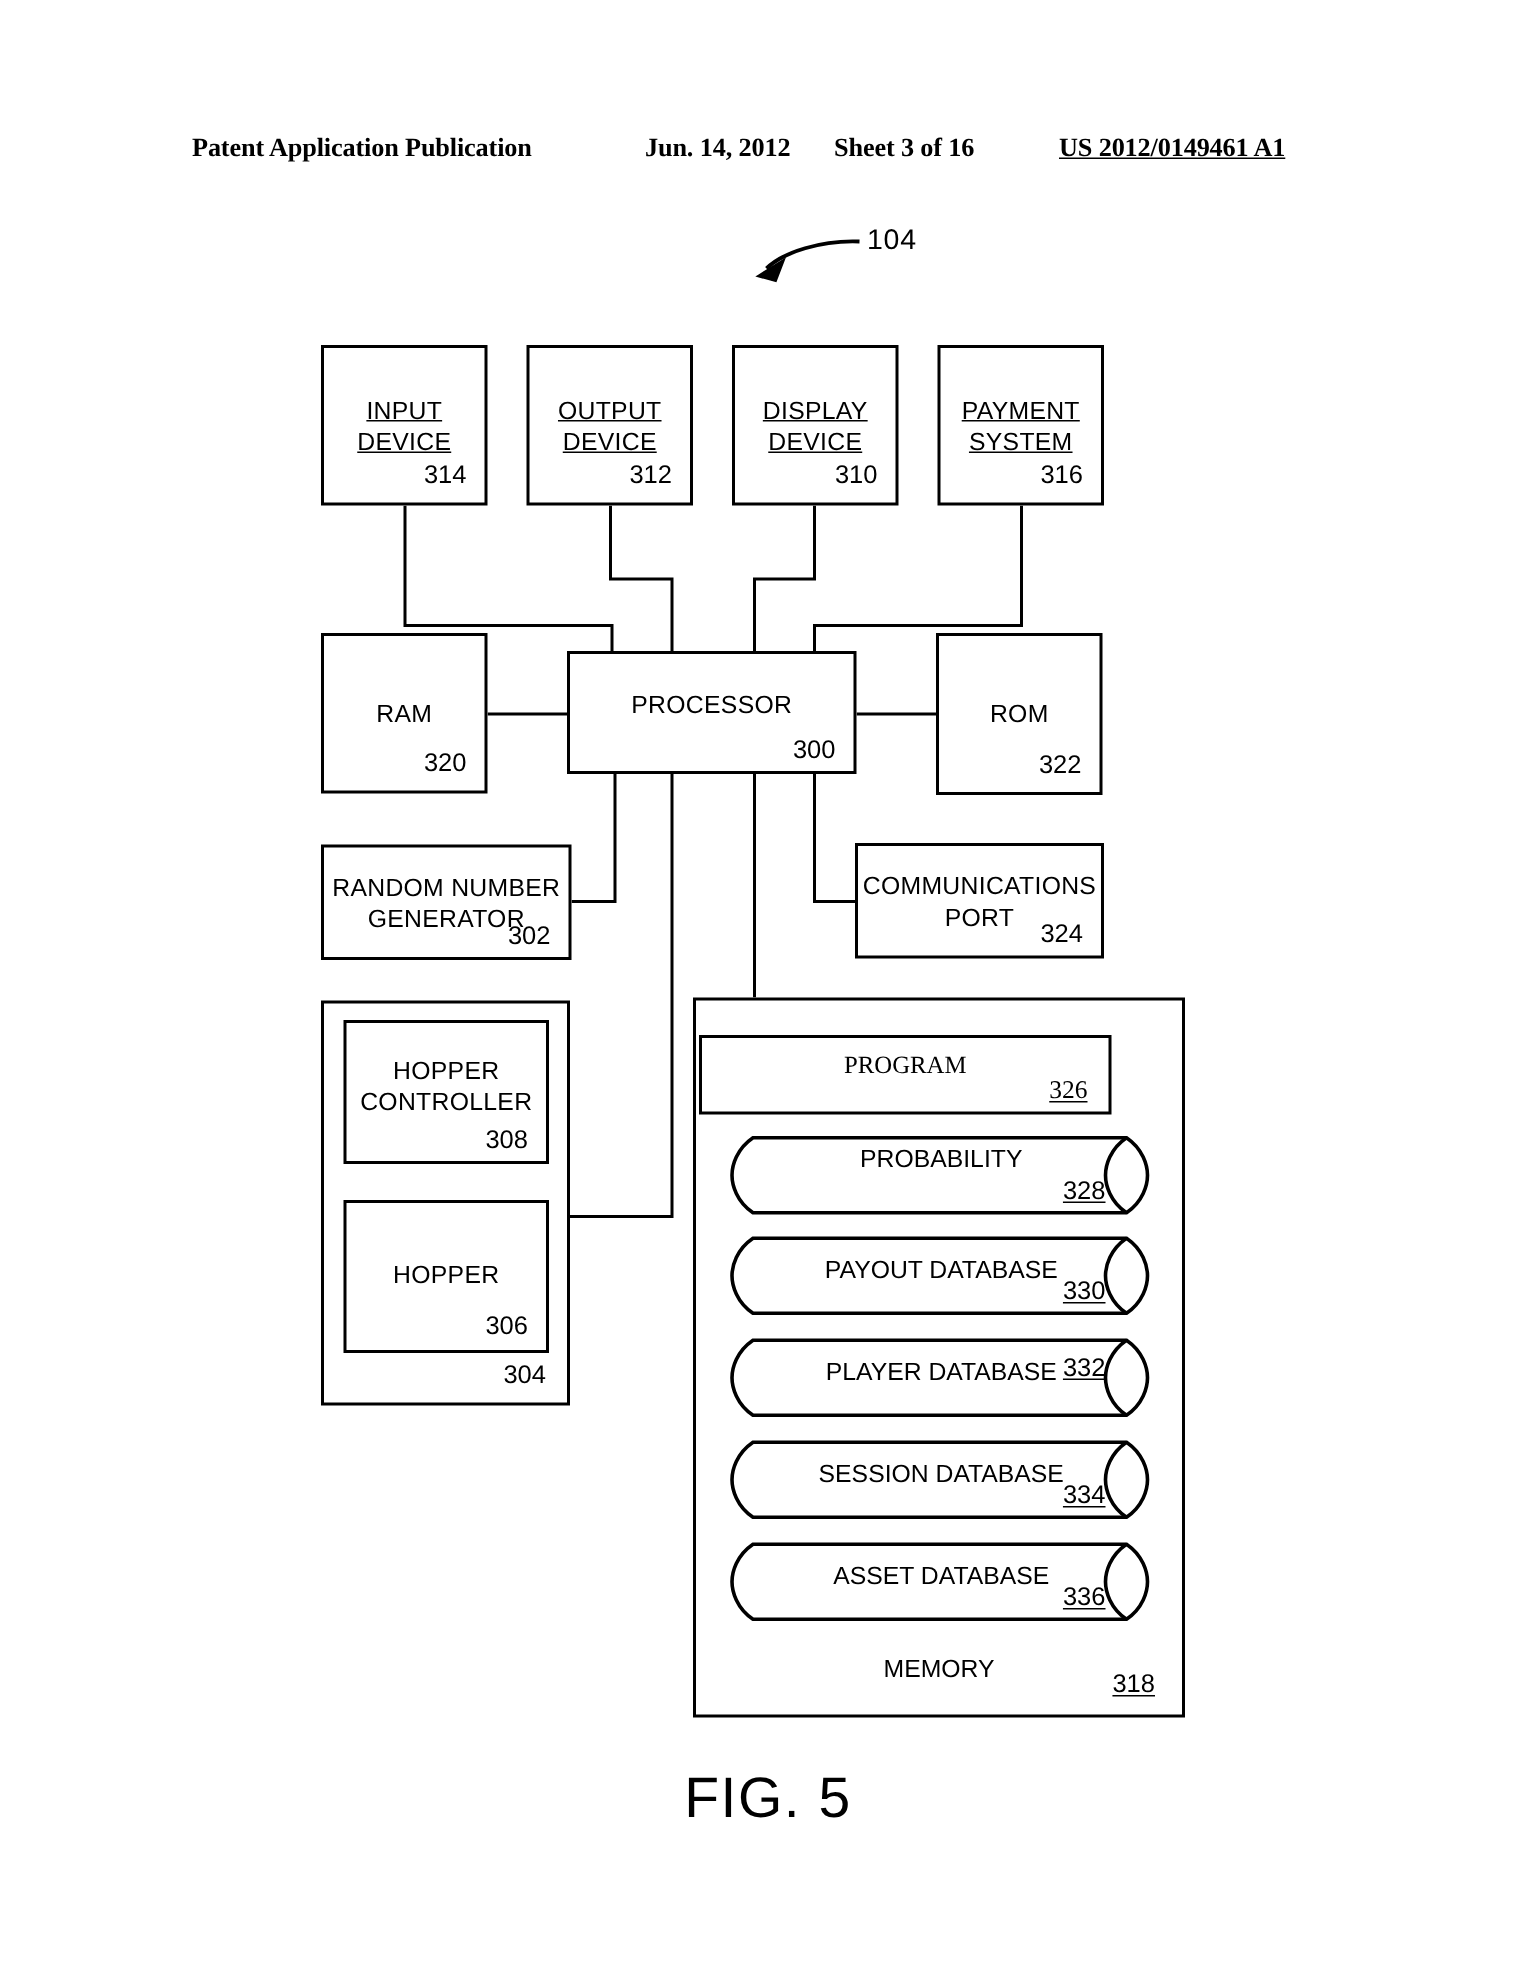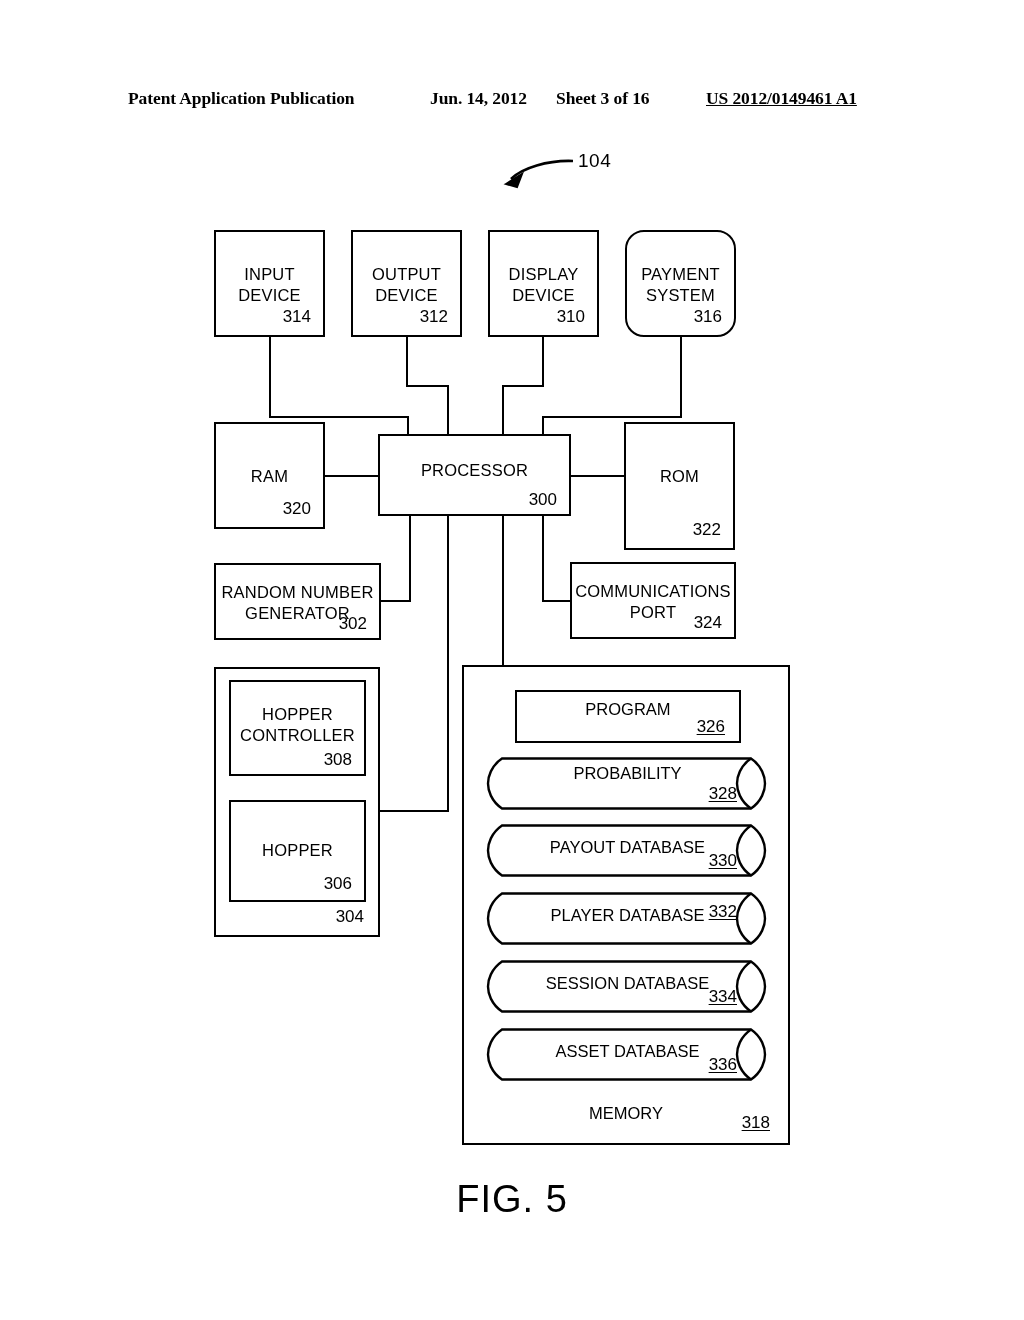--- a/index.html
+++ b/index.html
@@ -72,21 +72,21 @@
     line-height: 21px;
     letter-spacing: 0.2px;
   }
   .box .ref {
     position: absolute;
     font-size: 17px;
     text-underline-offset: 2px;
   }
 
   
-  .topbox .lbl { top: 32px; }
+  .topbox .lbl { top: 32px; text-decoration: underline; }
   .topbox .ref { right: 12px; bottom: 8px; }
 
   .midbox .lbl { top: 34px; }
   .midbox .ref { right: 12px; bottom: 8px; }
 
   .wide2 .lbl { top: 17px; }
   .wide2 .ref { right: 12px; bottom: 4px; }
 
   
   #memory-box .mem-label {
@@ -214,37 +214,37 @@
     <div class="lbl" style="top:53px;">DEVICE</div>
     <div class="ref">312</div>
   </div>
 
   <div class="box topbox" style="left:488px; top:230px; width:111px; height:107px;padding-left:43px;">
     <div class="lbl">DISPLAY</div>
     <div class="lbl" style="top:53px;">DEVICE</div>
     <div class="ref">310</div>
   </div>
 
-  <div class="box topbox" style="left:625px; top:230px; width:111px; height:107px;border-radius:19px;">
+  <div class="box topbox" style="left:625px; top:230px; width:111px; height:107px;">
     <div class="lbl">PAYMENT</div>
     <div class="lbl" style="top:53px;">SYSTEM</div>
     <div class="ref">316</div>
   </div>
 
   <div class="box midbox" style="left:214px; top:422px; width:111px; height:107px;">
     <div class="lbl" style="top:42px;">RAM</div>
     <div class="ref">320</div>
   </div>
 
   <div class="box" style="left:378px; top:434px; width:193px; height:82px;">
     <div class="lbl" style="top:24px;">PROCESSOR</div>
     <div class="ref" style="right:12px; bottom:4px;">300</div>
   </div>
 
-  <div class="box midbox" style="left:624px; top:422px; width:111px; height:128px;">
+  <div class="box midbox" style="left:624px; top:422px; width:111px; height:108px;">
     <div class="lbl" style="top:42px;">ROM</div>
     <div class="ref">322</div>
   </div>
 
   <div class="box wide2" style="left:214px; top:563px; width:167px; height:77px;padding-left:43px;">
     <div class="lbl">RANDOM NUMBER</div>
     <div class="lbl" style="top:38px;">GENERATOR</div>
     <div class="ref">302</div>
   </div>
 
@@ -267,21 +267,21 @@
   <div class="box" style="left:229px; top:800px; width:137px; height:102px;">
     <div class="lbl" style="top:38px;">HOPPER</div>
     <div class="ref" style="right:12px; bottom:6px;">306</div>
   </div>
 
   <div class="box" id="memory-box" style="left:462px; top:665px; width:328px; height:480px;">
     <div class="mem-label" style="top:437px;">MEMORY</div>
     <div class="ref">318</div>
   </div>
 
-  <div class="program-box" style="left:515px; top:690px; width:226px; height:53px;">
+  <div class="program-box" style="left:466px; top:690px; width:275px; height:53px;font-family:Liberation Serif, serif;">
     <div class="lbl">PROGRAM</div>
     <div class="ref">326</div>
   </div>
 
   <div class="db two-line" style="left:484px; top:757px; width:287px; height:53px;">
     <svg width="287" height="53" viewBox="0 0 287 53">
       <path d="M 18 1.5 L 267 1.5 C 278 9 281 20 281 26.5 C 281 33 278 44 267 51.5 L 18 51.5 C 7 44 4 33 4 26.5 C 4 20 7 9 18 1.5 Z" fill="#fff" stroke="#000" stroke-width="2.4"></path>
       <path d="M 267 1.5 C 256 9 253 20 253 26.5 C 253 33 256 44 267 51.5" fill="none" stroke="#000" stroke-width="2.4"></path>
     </svg>
     <div class="lbl">PROBABILITY</div>

